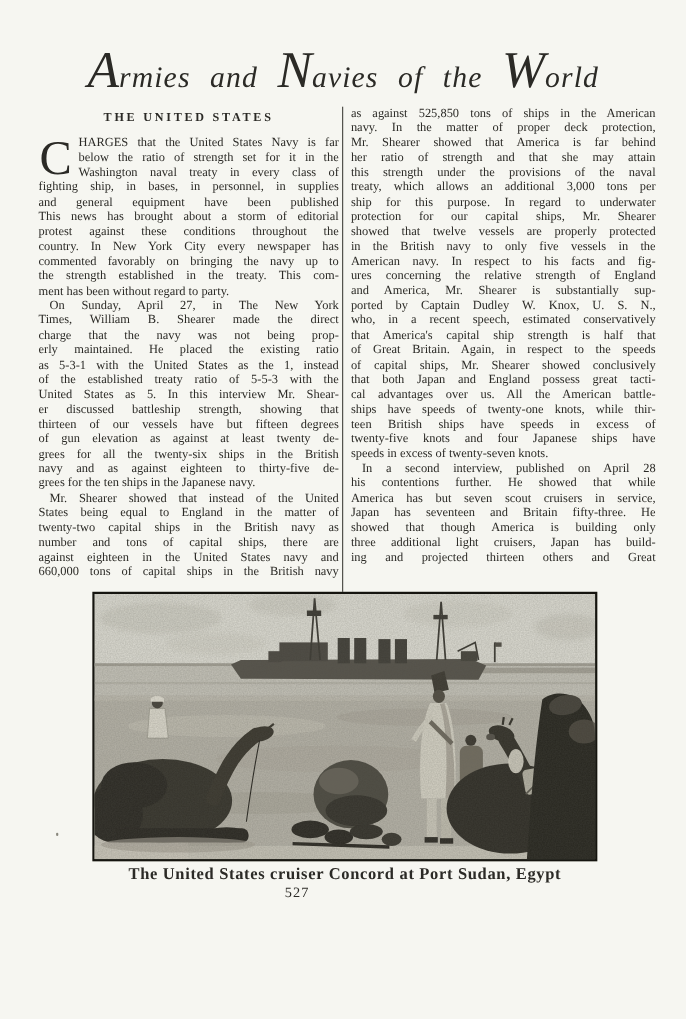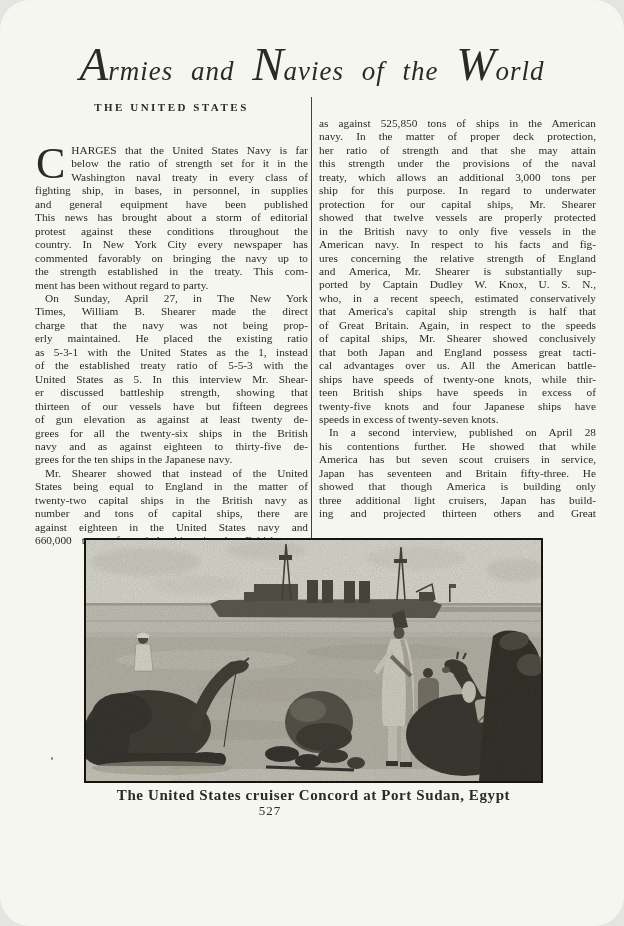--- a/index.html
+++ b/index.html
@@ -1,37 +1,37 @@
 <!DOCTYPE html>
 <html><head>
 <meta charset="utf-8">
 <style>
   html,body{margin:0;padding:0;}
   body{background:#e4e4e0;}
   .page{
     position:relative;width:624px;height:926px;margin:0 auto;
     background:#f6f6f1;
     font-family:"Liberation Serif","DejaVu Serif",serif;
-    color:#2b2a26;overflow:hidden;border-radius:30px;
+    color:#2b2a26;overflow:hidden;
   }
   
   .title{
     position:absolute;top:38px;left:0;width:624px;height:58px;
     text-align:center;font-style:italic;font-size:27px;line-height:52px;
     letter-spacing:1px;word-spacing:10px;white-space:nowrap;
   }
   .title .cap{font-size:47px;letter-spacing:0;}
   
   .heading{
     position:absolute;top:101px;left:35px;width:273px;
     text-align:center;font-weight:bold;font-size:11px;letter-spacing:2.5px;
     white-space:nowrap;
   }
   
-  .col{position:absolute;font-size:11.3px;line-height:13.45px;margin-top:20px;}
+  .col{position:absolute;font-size:11.3px;line-height:13.45px;}
   .col-left{left:35px;top:124px;width:273px;}
   .col-right{left:319px;top:97px;width:277px;}
   .vrule{position:absolute;left:311px;top:97px;width:1px;height:443px;background:#43423c;}
   .para{margin:0;padding:0;}
   .ln{text-align:justify;text-align-last:justify;}
   .ln.end{text-align:left;text-align-last:left;}
   .ln.ind{text-indent:10px;}
   .dropcap{
     float:left;font-size:44px;line-height:37px;height:38px;
     margin:1px 6px 0 1px;font-weight:normal;
@@ -108,20 +108,21 @@
         <div class="ln">twenty-two capital ships in the British navy as</div>
         <div class="ln">number and tons of capital ships, there are</div>
         <div class="ln">against eighteen in the United States navy and</div>
         <div class="ln">660,000 tons of capital ships in the British navy</div>
       </div>
     </div>
   <div class="col col-right">
       <div class="para">
         <div class="ln">as against 525,850 tons of ships in the American</div>
         <div class="ln">navy. In the matter of proper deck protection,</div>
+        <div class="ln">Mr. Shearer showed that America is far behind</div>
         <div class="ln">her ratio of strength and that she may attain</div>
         <div class="ln">this strength under the provisions of the naval</div>
         <div class="ln">treaty, which allows an additional 3,000 tons per</div>
         <div class="ln">ship for this purpose. In regard to underwater</div>
         <div class="ln">protection for our capital ships, Mr. Shearer</div>
         <div class="ln">showed that twelve vessels are properly protected</div>
         <div class="ln">in the British navy to only five vessels in the</div>
         <div class="ln">American navy. In respect to his facts and fig-</div>
         <div class="ln">ures concerning the relative strength of England</div>
         <div class="ln">and America, Mr. Shearer is substantially sup-</div>

